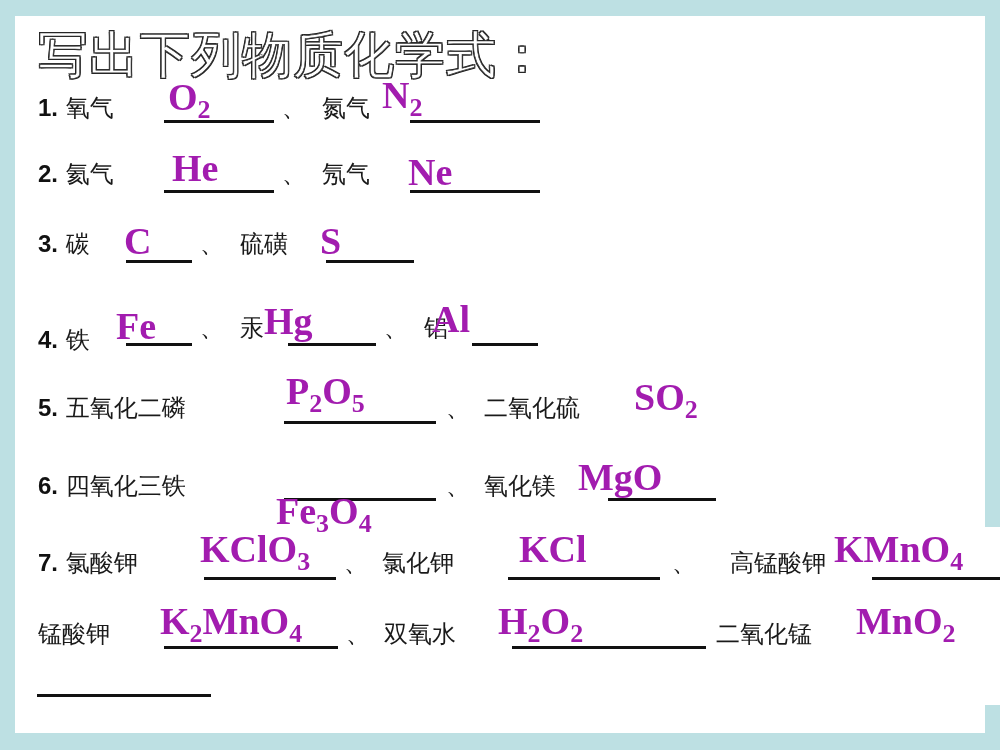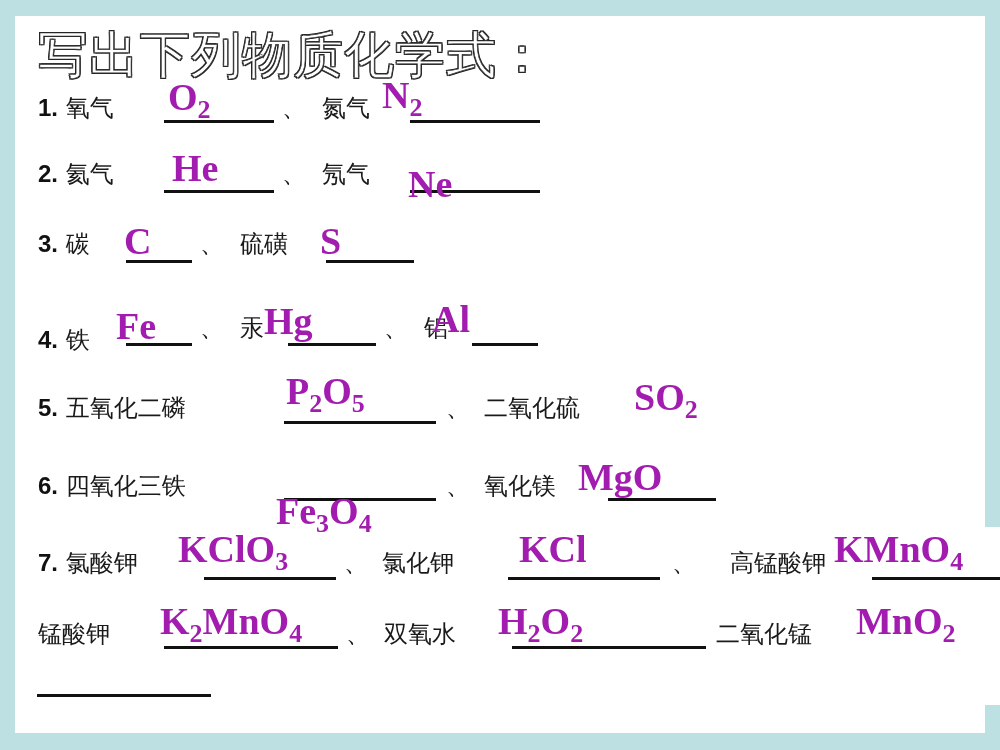--- a/index.html
+++ b/index.html
@@ -60,21 +60,21 @@
 
 <div class="q" style="left:38px; top:158px;">
   <span class="num">2.</span>
   <span class="cn">氦气</span>
 </div>
 <div class="blank" style="left:164px; top:190px; width:110px;"></div>
 <div class="q" style="left:282px; top:158px;"><span class="cn">、</span></div>
 <div class="q" style="left:322px; top:158px;"><span class="cn">氖气</span></div>
 <div class="blank" style="left:410px; top:190px; width:130px;"></div>
 <div class="ans" style="left:172px; top:149px;">He</div>
-<div class="ans" style="left:408px; top:165px;">Ne</div>
+<div class="ans" style="left:408px; top:153px;">Ne</div>
 
 <div class="q" style="left:38px; top:228px;">
   <span class="num">3.</span>
   <span class="cn">碳</span>
 </div>
 <div class="blank" style="left:126px; top:260px; width:66px;"></div>
 <div class="q" style="left:200px; top:228px;"><span class="cn">、</span></div>
 <div class="q" style="left:240px; top:228px;"><span class="cn">硫磺</span></div>
 <div class="blank" style="left:326px; top:260px; width:88px;"></div>
 <div class="ans" style="left:124px; top:222px;">C</div>
@@ -120,21 +120,21 @@
   <span class="num">7.</span>
   <span class="cn">氯酸钾</span>
 </div>
 <div class="blank" style="left:204px; top:577px; width:132px;"></div>
 <div class="q" style="left:344px; top:547px;"><span class="cn">、</span></div>
 <div class="q" style="left:382px; top:547px;"><span class="cn">氯化钾</span></div>
 <div class="blank" style="left:508px; top:577px; width:152px;"></div>
 <div class="q" style="left:672px; top:547px;"><span class="cn">、</span></div>
 <div class="q" style="left:710px; top:547px;margin-left:20px;"><span class="cn">高锰酸钾</span></div>
 <div class="blank" style="left:872px; top:577px; width:128px;"></div>
-<div class="ans" style="left:178px; top:530px;"><span>KClO</span><sub>3</sub></div>
+<div class="ans" style="left:200px; top:530px;"><span>KClO</span><sub>3</sub></div>
 <div class="ans" style="left:508px; top:530px;margin-left:11px;">KCl</div>
 <div class="ans" style="left:834px; top:530px;"><span>KMnO</span><sub>4</sub></div>
 
 <div class="q" style="left:38px; top:618px;"><span class="cn">锰酸钾</span></div>
 <div class="blank" style="left:164px; top:646px; width:174px;"></div>
 <div class="q" style="left:346px; top:618px;"><span class="cn">、</span></div>
 <div class="q" style="left:384px; top:618px;"><span class="cn">双氧水</span></div>
 <div class="blank" style="left:512px; top:646px; width:194px;"></div>
 <div class="q" style="left:716px; top:618px;"><span class="cn">二氧化锰</span></div>
 <div class="blank" style="left:37px; top:694px; width:174px;"></div>

